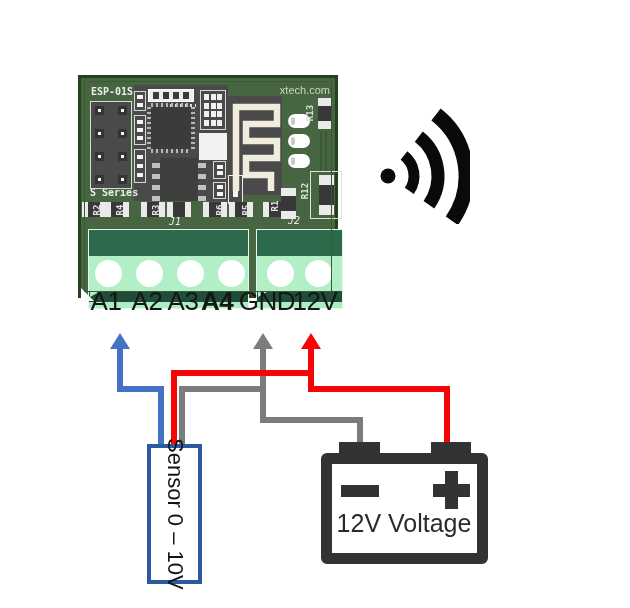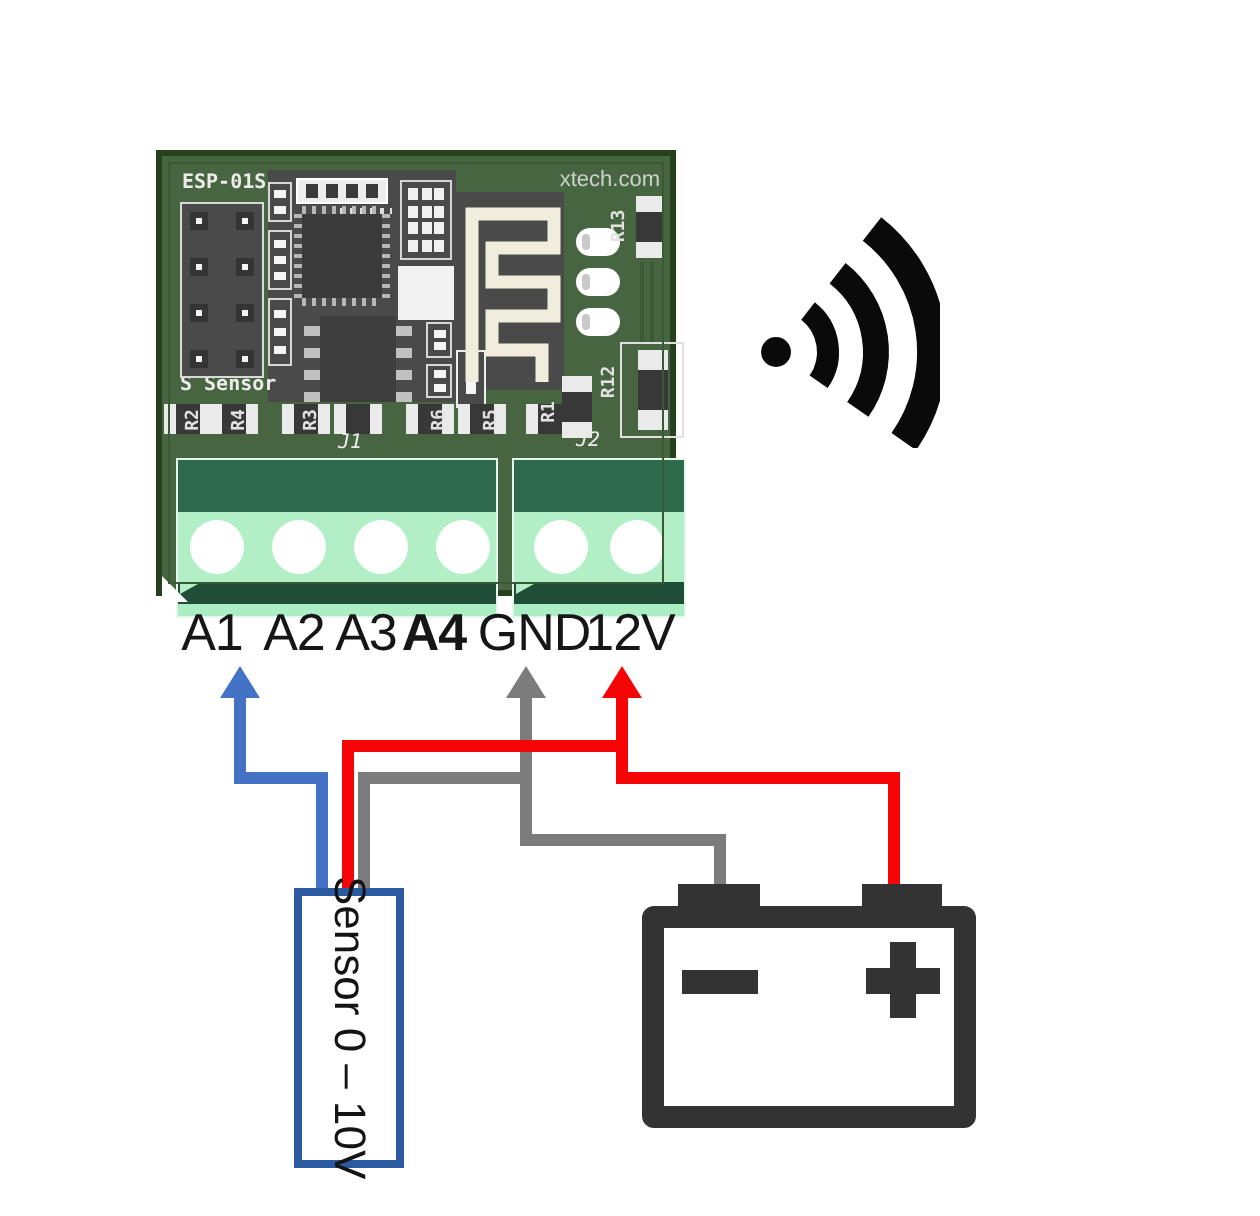--- a/index.html
+++ b/index.html
@@ -66,21 +66,21 @@
   .tb-mint{position:relative;height:35px;background:#b2efc7;}
   .tb-dark{height:11px;background:#1f4d37;}
   .tb-strip{height:6px;background:#aceec4;}
   .hole{position:absolute;top:4px;width:27px;height:27px;border-radius:50%;background:#ffffff;}
   .tri-mint{position:absolute;width:0;height:0;border-top:5px solid transparent;
             border-bottom:5px solid transparent;border-left:9px solid #b2efc7;}
   .notch{position:absolute;left:0;top:210px;width:0;height:0;
          border-bottom:13px solid #ffffff;border-right:13px solid transparent;}
 
   
-  .tlabel{position:absolute;top:301px;transform:translateX(-50%);font-size:26px;
+  .tlabel{position:absolute;top:286px;transform:translateX(-50%);font-size:26px;
           letter-spacing:-0.5px;color:#161616;white-space:nowrap;}
 
   
   .wire{position:absolute;}
   .ah{position:absolute;width:0;height:0;border-left:10px solid transparent;
       border-right:10px solid transparent;}
 
   
   .sensor{position:absolute;left:147px;top:444px;width:55px;height:140px;background:#fff;
           border:4px solid #2c5aa0;box-sizing:border-box;z-index:6;
@@ -102,21 +102,21 @@
 
 <div class="stage">
 
   <div class="pcb">
 
     <div class="module" style="left:53px;top:7px;width:94px;height:116px;"></div>
     <div class="module" style="left:147px;top:18px;width:54px;height:99px;"></div>
 
     <span class="silk" style="left:10px;top:8px;">ESP-01S</span>
     <span class="brand" style="right:5px;top:6px;">xtech.com</span>
-    <span class="silk" style="left:9px;top:109px;">S Sensor</span>
+    <span class="silk" style="left:9px;top:109px;">S Series</span>
 
     <div class="gridpanel">
       <div class="gpin"></div>
         <div class="gpin"></div>
       <div class="gpin"></div>
         <div class="gpin"></div>
       <div class="gpin"></div>
         <div class="gpin"></div>
       <div class="gpin"></div>
         <div class="gpin"></div>
@@ -325,14 +325,15 @@
   <div class="sensor">
     <span class="sensor-text">Sensor 0 – 10V</span>
   </div>
 
   <div class="bat-term" style="left:339px;top:442px;width:41px;height:14px;"></div>
   <div class="bat-term" style="left:431px;top:442px;width:40px;height:14px;"></div>
   <div class="bat-body"></div>
   <div class="bat-minus"></div>
   <div class="bat-plus-v"></div>
   <div class="bat-plus-h"></div>
+  <span class="bat-label">12V Voltage</span>
 
 </div>
 
 </body></html>

